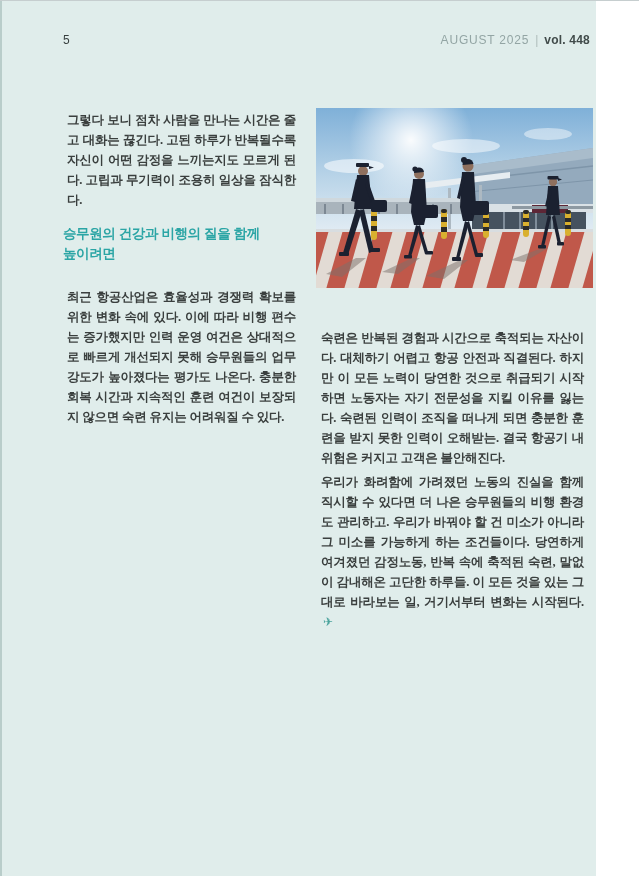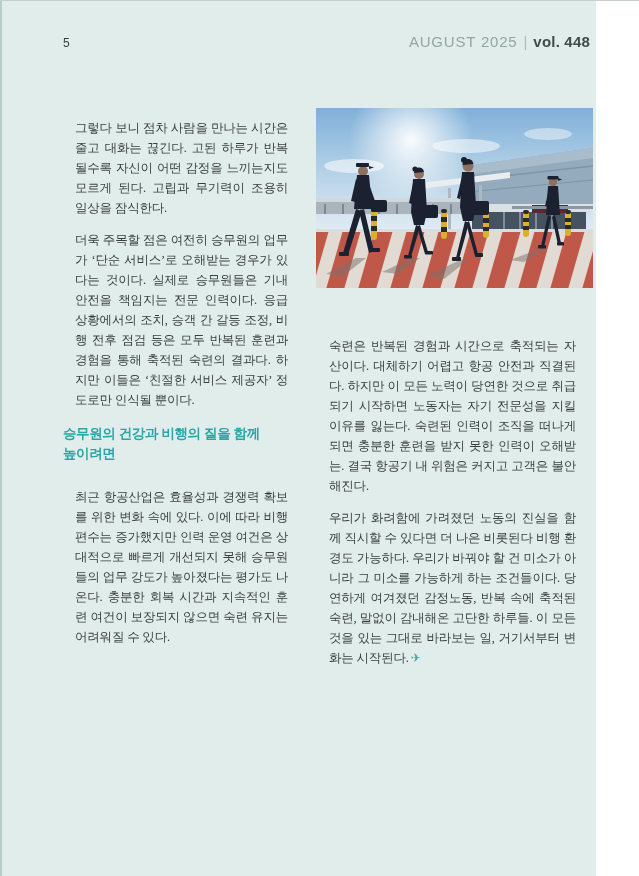--- a/index.html
+++ b/index.html
@@ -10,35 +10,35 @@
   .top-edge { position:absolute; left:0; top:0; width:639px; height:1px; background:#c6cecf; z-index:5; }
   .sheet { position:absolute; left:0; top:0; width:596px; height:876px; background:#e0edeb; }
   .sheet-edge { position:absolute; left:0; top:0; width:2px; height:876px; background:#b9cdca; }
 
   .header-row {
     position:absolute; left:63px; top:33px; width:527px;
     display:flex; justify-content:space-between; align-items:baseline;
     font-family:"Liberation Sans", sans-serif;
   }
   .page-num { font-size:12px; color:#38403f; }
-  .issue { font-size:15px; color:#93a5a4; letter-spacing:0.8px; }
+  .issue { font-size:12px; color:#93a5a4; letter-spacing:0.8px; }
   .issue .sep { margin:0 6px; color:#aebcba; letter-spacing:0; }
   .issue .vol { color:#414b4a; font-weight:bold; letter-spacing:0.2px; }
 
   .photo {
     position:absolute; left:316px; top:108px; width:277px; height:180px;
     overflow:hidden; background:#bcd4e6;
   }
   .photo svg { display:block; }
 
   .col {
     position:absolute; color:#3a3f3e; font-size:12.5px; line-height:20px;
     text-align:justify; word-break:break-all; letter-spacing:-0.2px;
   }
-  .col p { margin:12px; }
+  .col p { margin:4px;font-weight:bold; }
   .col-left  { left:63px;  top:106px; width:237px; }
   .col-right { left:317px; top:324px; width:271px; }
 
   .section-heading {
     font-family:"Liberation Sans", sans-serif; font-weight:bold;
     color:#2ba5a5; font-size:13.5px; letter-spacing:-0.4px;
     margin:14px 0 23px 0; text-align:left; word-break:keep-all;
   }
   .endmark { color:#4aa39c; font-size:12px; margin-left:2px; font-family:"DejaVu Sans", sans-serif; }
 </style>
@@ -224,22 +224,21 @@
           <polygon points="239,107 245,135 242,137 236,109"></polygon>
           <rect x="222" y="137" width="8" height="3.5" rx="1"></rect>
           <rect x="241" y="134" width="7" height="3.5" rx="1"></rect>
         </g>
       </g>
     </svg>
   </div>
 
   <div class="col col-left">
     <p>그렇다 보니 점차 사람을 만나는 시간은 줄고 대화는 끊긴다. 고된 하루가 반복될수록 자신이 어떤 감정을 느끼는지도 모르게 된다. 고립과 무기력이 조용히 일상을 잠식한다.</p>
-    <p>더욱 주목할 점은 여전히 승무원의 업무가 ‘단순 서비스’로 오해받는 경우가 있다는 것이다. 실제로 승무원들은 기내 안전을 책임지는 전문 인력이다. 응급 상황에서의 조치, 승객 간 갈등 조정, 비행 전후 점검 등은 모두 반복된 훈련과 경험을 통해 축적된 숙련의 결과다. 하지만 이들은 ‘친절한 서비스 제공자’ 정도로만 인식될 뿐이다.</p>
     <h2 class="section-heading">승무원의 건강과 비행의 질을 함께 높이려면</h2>
     <p>최근 항공산업은 효율성과 경쟁력 확보를 위한 변화 속에 있다. 이에 따라 비행 편수는 증가했지만 인력 운영 여건은 상대적으로 빠르게 개선되지 못해 승무원들의 업무 강도가 높아졌다는 평가도 나온다. 충분한 회복 시간과 지속적인 훈련 여건이 보장되지 않으면 숙련 유지는 어려워질 수 있다.</p>
   </div>
 
   <div class="col col-right">
     <p>숙련은 반복된 경험과 시간으로 축적되는 자산이다. 대체하기 어렵고 항공 안전과 직결된다. 하지만 이 모든 노력이 당연한 것으로 취급되기 시작하면 노동자는 자기 전문성을 지킬 이유를 잃는다. 숙련된 인력이 조직을 떠나게 되면 충분한 훈련을 받지 못한 인력이 오해받는. 결국 항공기 내 위험은 커지고 고객은 불안해진다.</p>
-    <p><span>우리가 화려함에 가려졌던 노동의 진실을 함께 직시할 수 있다면 더 나은 비롯된다 비행 환경도 가능하다. 우리가 바꿔야 할 건 미소가 아니라 그 미소를 가능하게 하는 조건들이다. 당연하게 여겨졌던 감정노동, 반복 속에 축적된 숙련, 말없이 감내해온 고단한 하루들. 이 모든 것을 있는 그대로 바라보는 일, 거기서부터 변화는 시작된다.</span><span class="endmark">✈</span></p>
+    <p><span>우리가 화려함에 가려졌던 노동의 진실을 함께 직시할 수 있다면 더 나은 승무원들의 비행 환경도 관리하고. 우리가 바꿔야 할 건 미소가 아니라 그 미소를 가능하게 하는 조건들이다. 당연하게 여겨졌던 감정노동, 반복 속에 축적된 숙련, 말없이 감내해온 고단한 하루들. 이 모든 것을 있는 그대로 바라보는 일, 거기서부터 변화는 시작된다.</span><span class="endmark">✈</span></p>
   </div>
 </div>
 
 </body></html>

